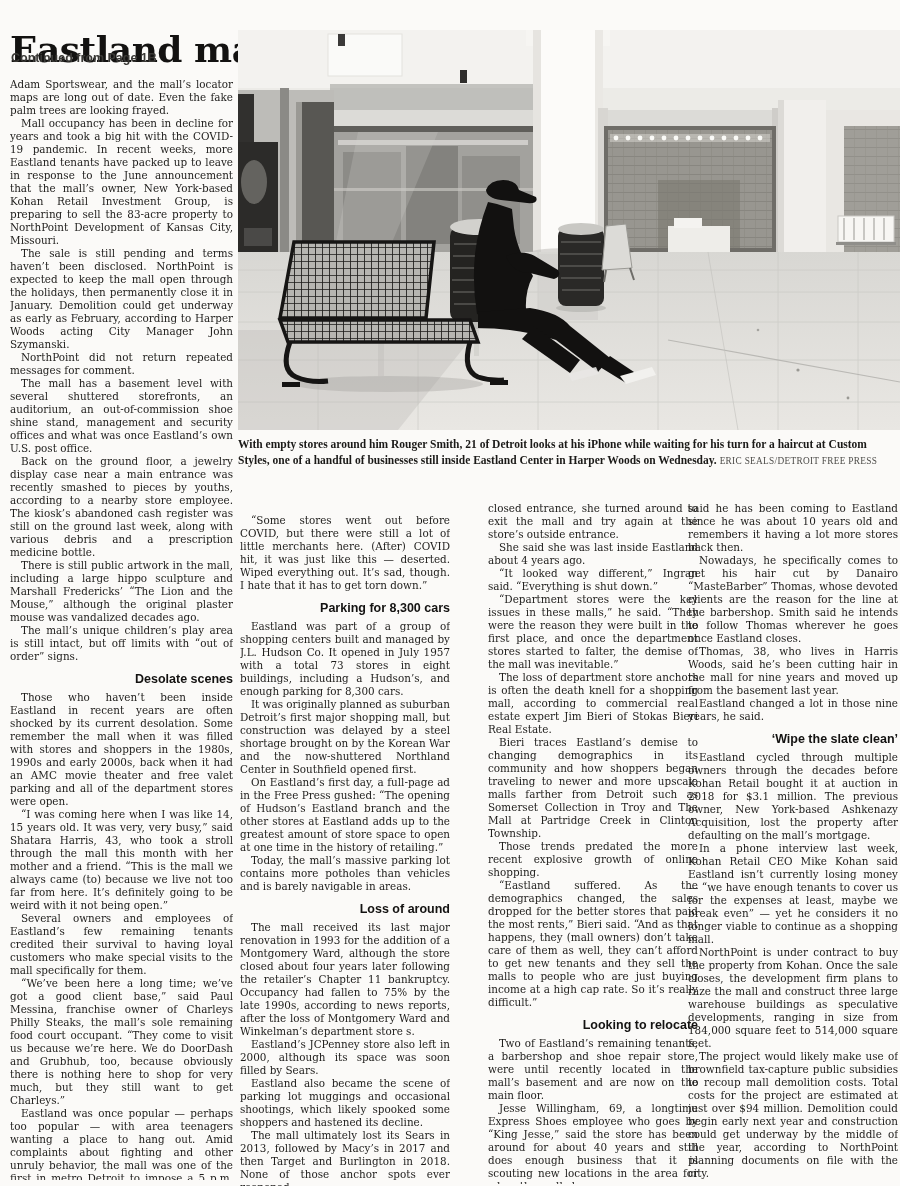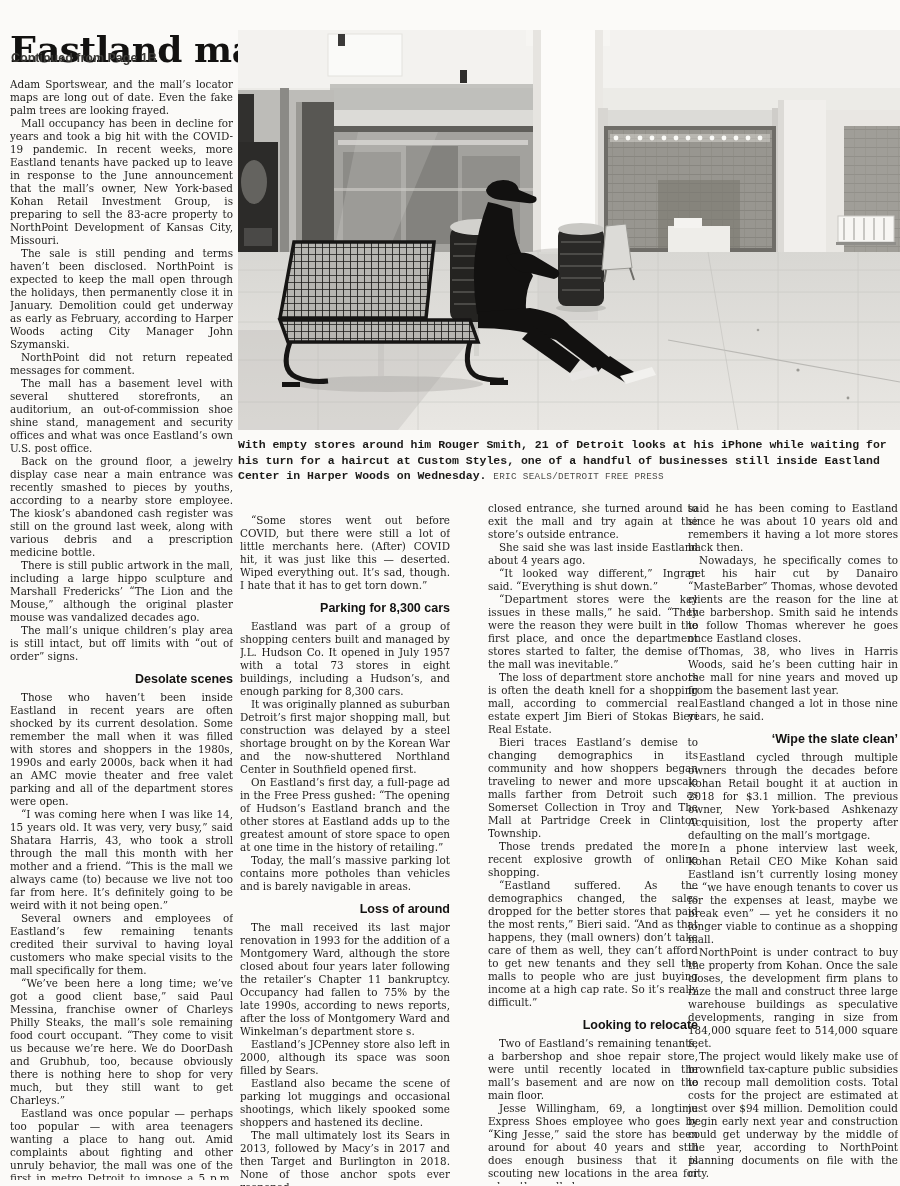--- a/index.html
+++ b/index.html
@@ -13,21 +13,21 @@
   .col p { margin:0; text-indent:11px; }
   .col p.noindent { text-indent:0; }
   .col h3.subhead { font-family:"Liberation Sans", sans-serif; font-size:12.5px; font-weight:bold;
                     margin:10px 0 5px 0; color:#131211; text-align:right; }
   #col1 { left:10px;  top:78px;  width:223px; height:1102px; }
   .lower { top:502px; width:210px; height:682px; }
   #col2 { left:240px;margin-top:12px; } #col3 { left:480px;margin-left:8px; } #col4 { left:688px; }
   figure.photo { position:absolute; left:238px; top:30px; width:662px; height:400px; margin:0; }
   figure.photo svg { display:block; width:662px; height:400px; }
   .caption { position:absolute; left:238px; top:437px; width:660px;
-             font-family:Liberation Mono, monospace; font-size:11.5px; font-weight:bold;
+             font-family:Liberation Serif, serif; font-size:11.5px; font-weight:bold;
              line-height:15.5px; color:#1b1a18; }
   .credit { font-weight:normal; font-size:9.3px; color:#4c4b48; letter-spacing:0.3px; }
 </style>
 </head>
 <body>
 
 <div class="page">
 
   <h1 class="headline">Eastland mall</h1>
   <div class="continued">Continued from Page 1B</div>

